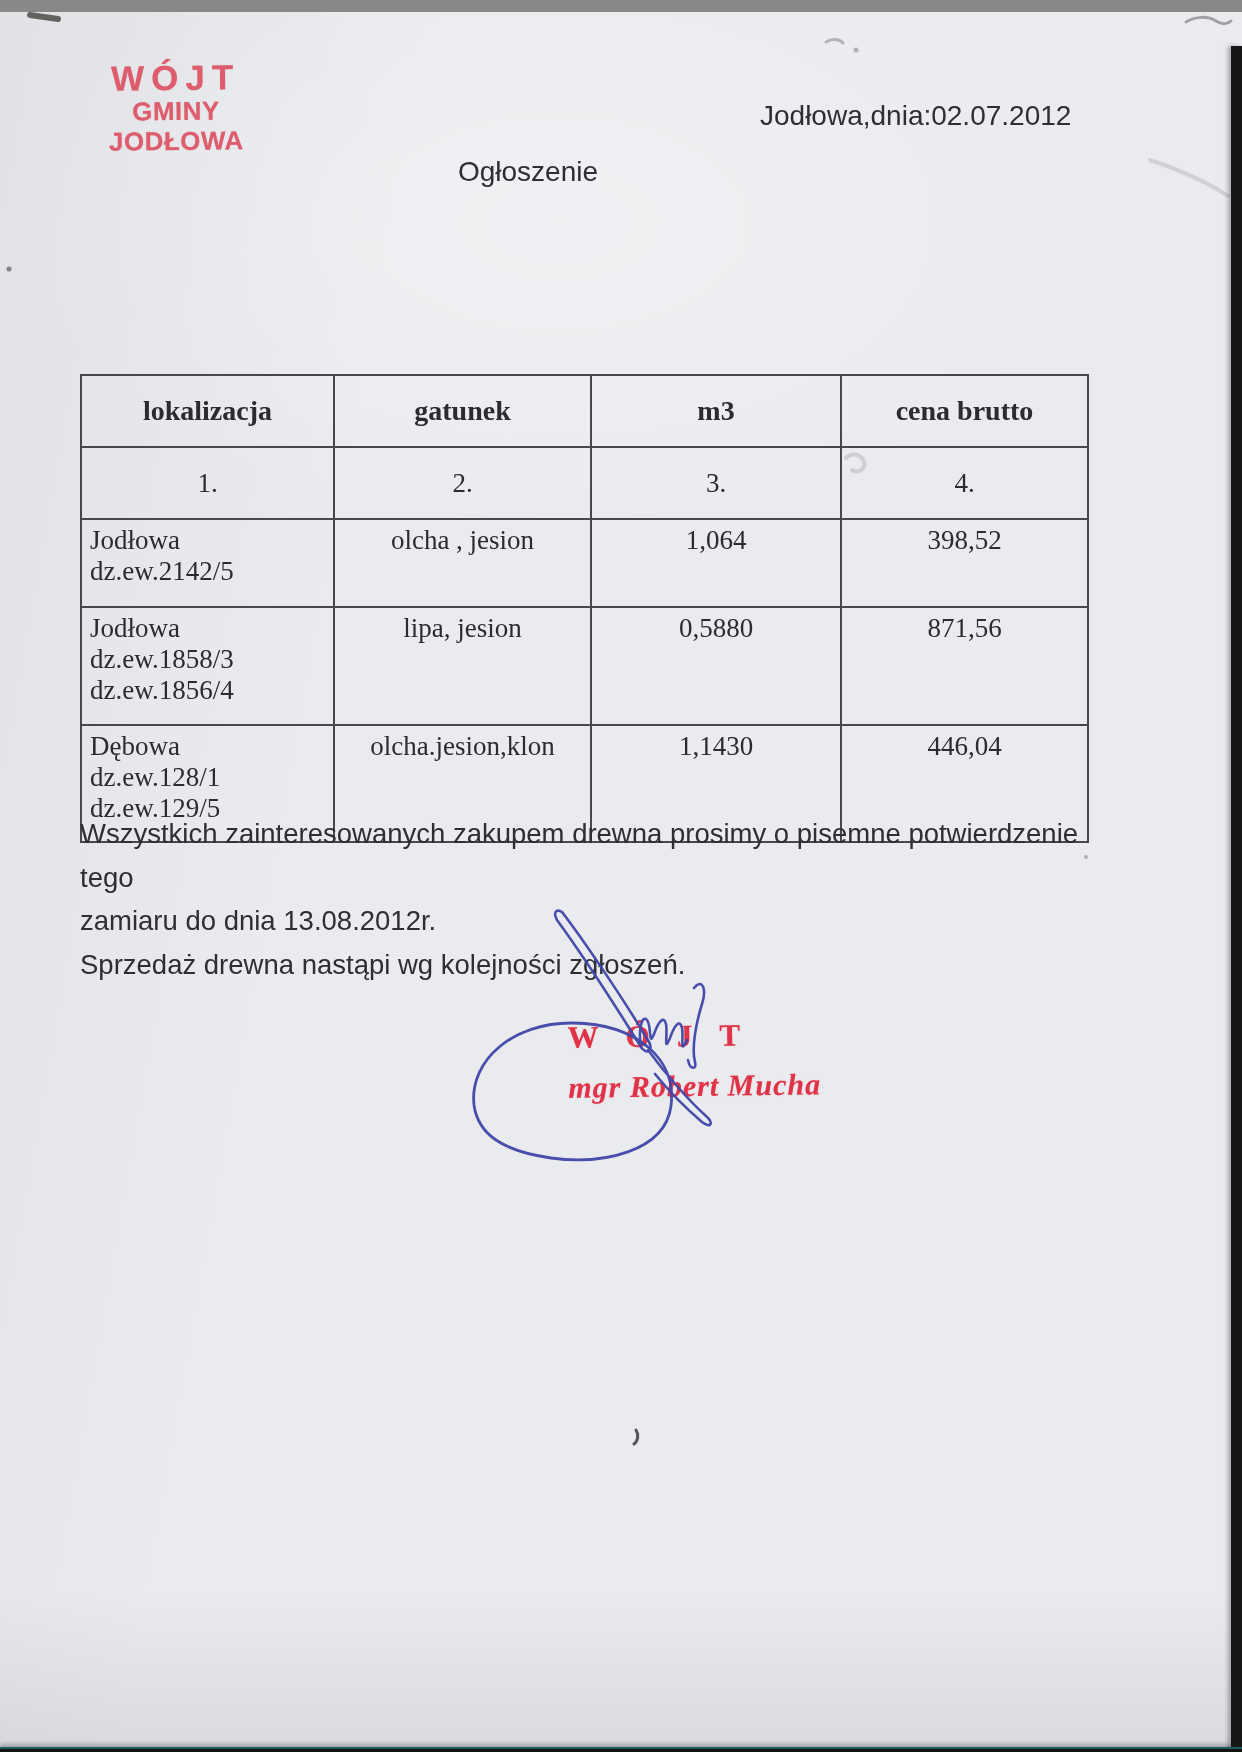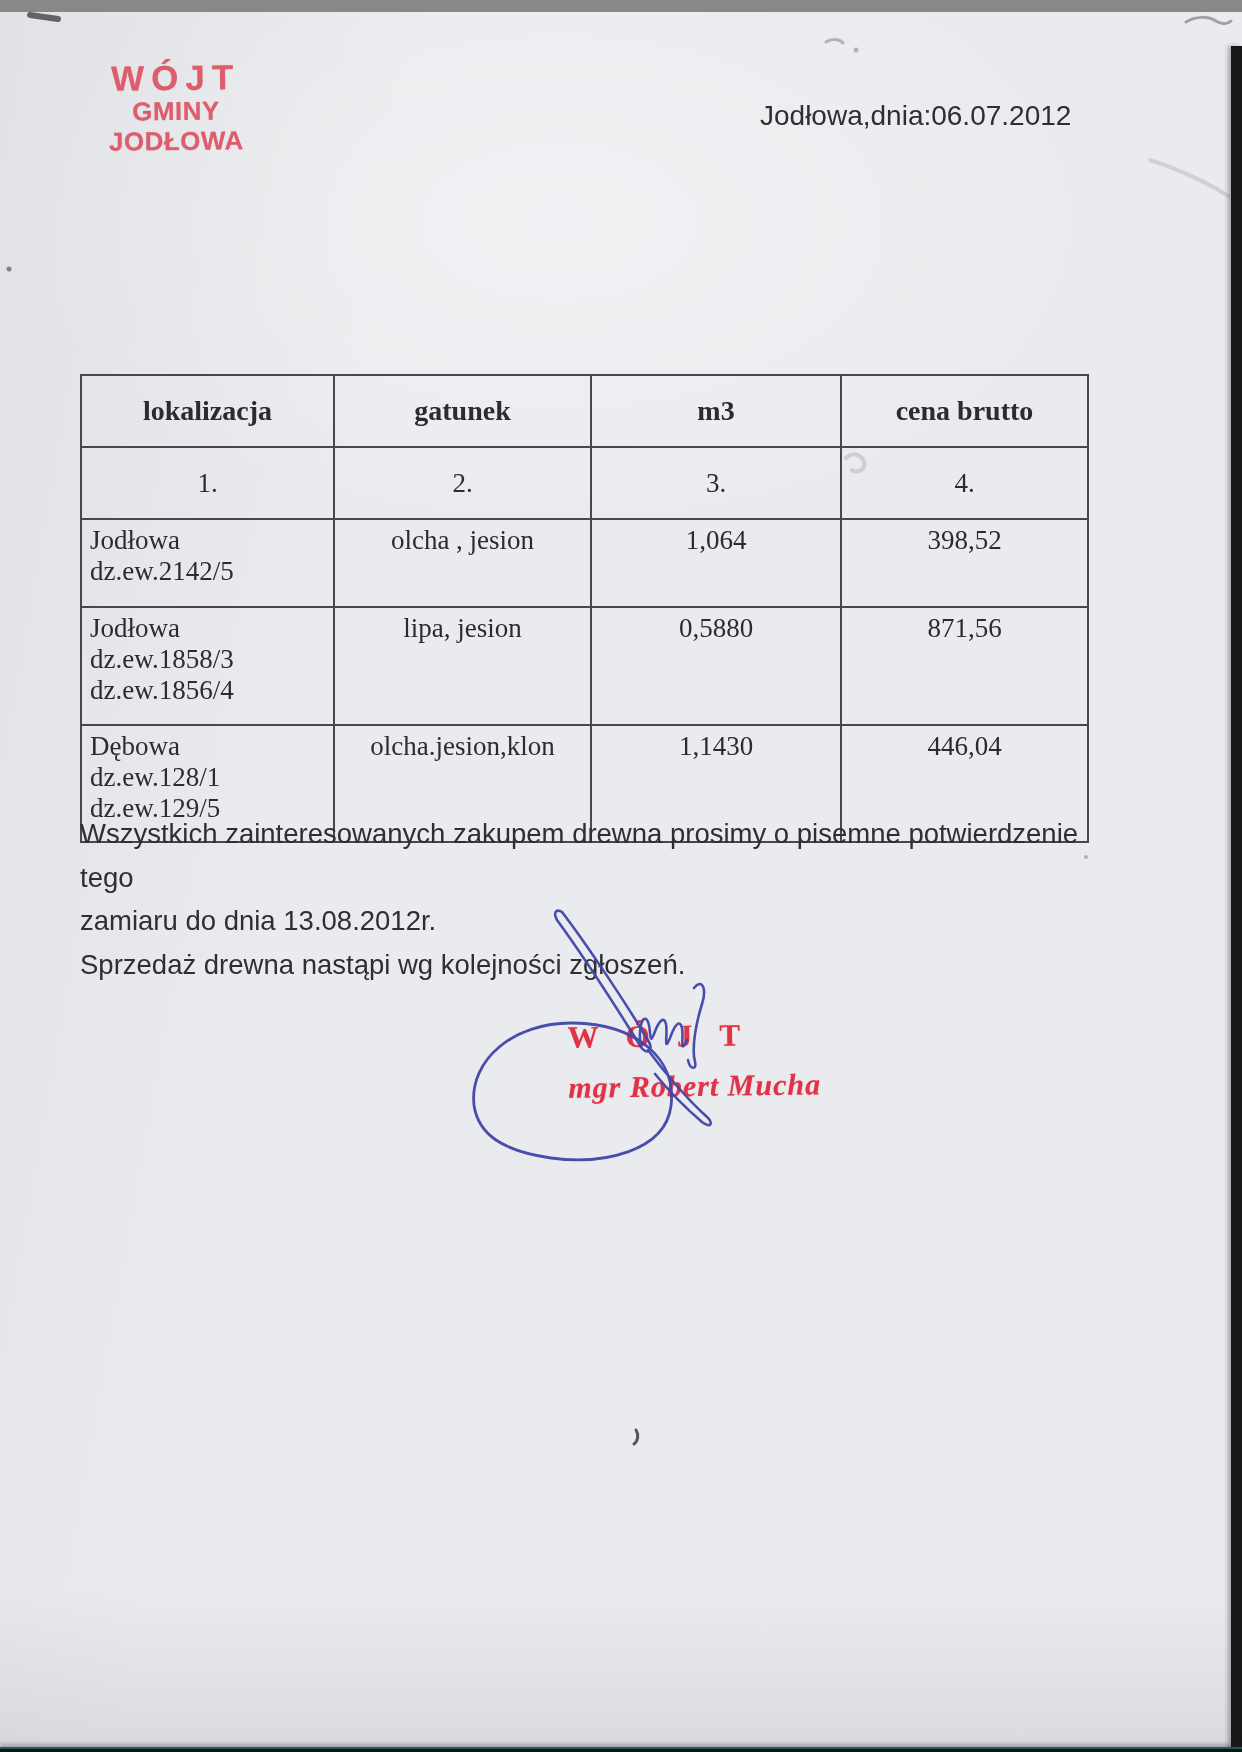--- a/index.html
+++ b/index.html
@@ -71,22 +71,23 @@
 </head>
 <body>
 
 <div class="page">
 
   <div class="stamp-top">
     <div class="l1">WÓJT</div>
     <div class="l2">GMINY JODŁOWA</div>
   </div>
 
-  <div class="date">Jodłowa,dnia:06.07.2012</div>
+  <div class="date">Jodłowa,dnia:02.07.2012</div>
 
+  <div class="title">Ogłoszenie</div>
 
 
   <div class="tblwrap">
     <table class="wood">
       <colgroup>
           <col style="width:253px">
           <col style="width:257px">
           <col style="width:250px">
           <col style="width:247px">
         </colgroup>

